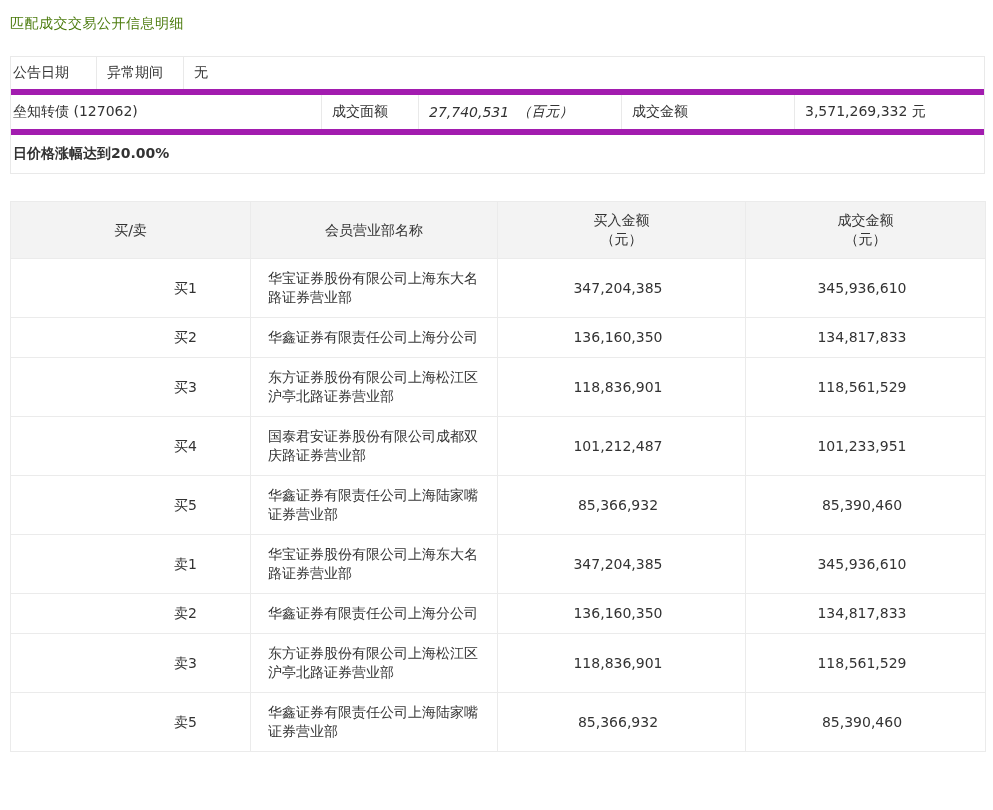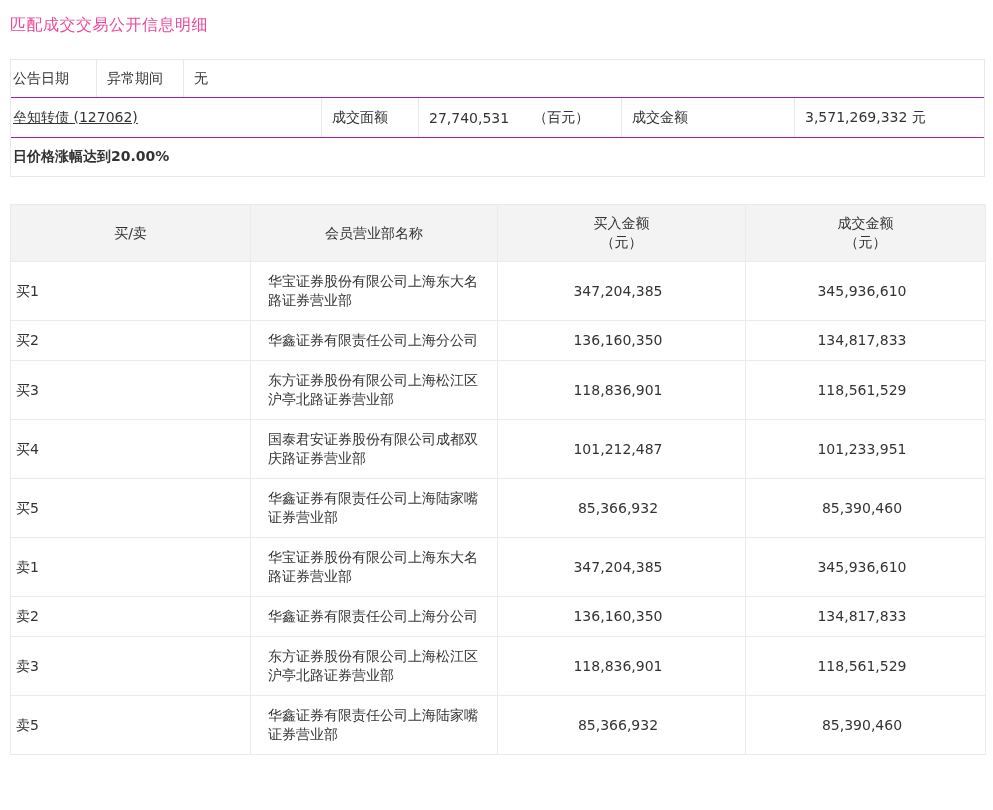--- a/index.html
+++ b/index.html
@@ -3,41 +3,41 @@
 <meta charset="utf-8">
 <style>
   * { margin:0; padding:0; box-sizing:border-box; }
   html, body { background:#fff; }
   body {
     width:993px; min-height:810px;
     font-family:"DejaVu Sans","Liberation Sans",sans-serif;
     font-size:14px; color:#333;
   }
   .page { padding:15px 8px 20px 10px; }
-  .title { font-size:16px; font-weight:400; color:#ec4899; margin-bottom:23px; letter-spacing:0.5px; }
+  .title { font-size:14px; font-weight:400; color:#4d7c0f; margin-bottom:23px; letter-spacing:0.5px; }
 
   
   .info-table { width:975px; border:1px solid #e9e9e9; }
-  .info-row { display:flex; align-items:stretch; min-height:38px; border-bottom:1px solid #a21caf; }
+  .info-row { display:flex; align-items:stretch; min-height:38px; border-bottom:6px solid #a21caf; }
   .info-row.tall { min-height:40px; }
   .info-row:last-child { border-bottom:none;font-weight:bold; }
   .icell { display:flex; align-items:center; padding:0 10px; }
   .icell + .icell { border-left:1px solid #e9e9e9; }
   .icell.first { padding-left:2px; }
   .icell.grow { flex:1; }
   .w85 { width:85px; } .w235 { width:235px; } .w87 { width:87px;text-align:right; }
-  .w310 { width:310px;text-decoration:underline; } .w97 { width:97px; } .w203 { width:203px; } .w173 { width:173px; }
-  .unit-gap { margin-left:24px; }
+  .w310 { width:310px; } .w97 { width:97px; } .w203 { width:203px;font-style:italic; } .w173 { width:173px; }
+  .unit-gap { margin-left:8px; }
 
   
   .main-table { width:975px; margin-top:27px; border-collapse:collapse; table-layout:fixed; }
   .main-table th, .main-table td { border:1px solid #ebebeb; font-weight:normal; font-size:14px; color:#333; }
   .main-table thead th { background:#f3f3f3; text-align:center; vertical-align:middle; padding:9px 5px; line-height:19px; }
   .main-table td { padding:10px 5px; line-height:19px; vertical-align:middle; }
-  th.h-side, td.c-side { text-align:left; padding-right:53px; }
+  th.h-side, td.c-side { text-align:right; padding-right:53px; }
   td.c-branch { text-align:left; padding-left:17px; padding-right:6px; word-break:break-all; }
   td.c-buy, td.c-sell { text-align:center; padding-right:12px; }
 </style>
 </head>
 <body>
 
 <div class="page">
 
   <h1 class="title">匹配成交交易公开信息明细</h1>
 

